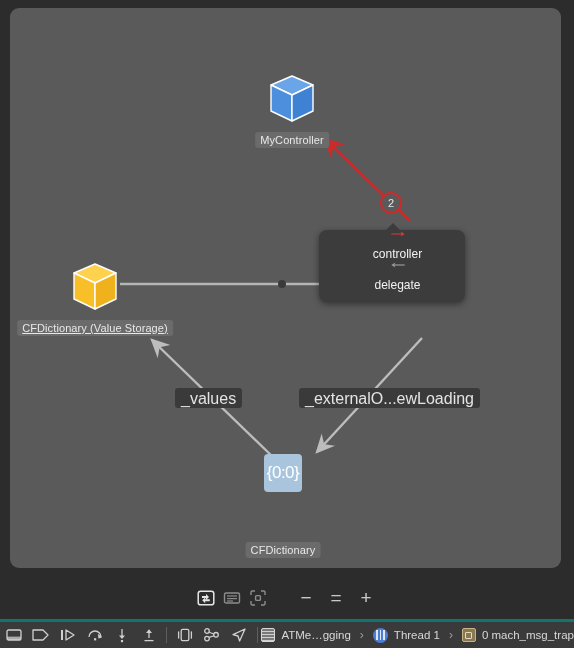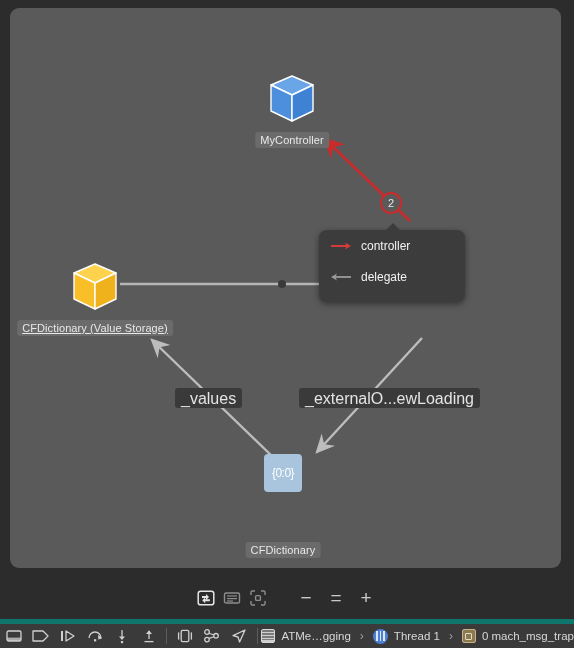--- a/index.html
+++ b/index.html
@@ -47,21 +47,21 @@
   .dash-sq {
     width: 20px; height: 20px; background: #ffffff;
     border: 1.6px dashed #f0b51f; border-radius: 3px;
   }
 
   
   .dict-box {
     width: 38px; height: 38px; border-radius: 4px;
     background: #a9c5dd;
     display:flex; align-items:center; justify-content:center;
-    color: #ffffff; font-size: 12px; letter-spacing:-.5px;
+    color: #ffffff; font-size: 17px; letter-spacing:-.5px;
     font-family: "Liberation Sans", sans-serif;
     text-align: right;
   }
 
   
   .edge-label {
     position:absolute;
     background:#3a3a3a; color:#e4e4e4;
     font-size:16px; padding:2px 6px 0 6px; border-radius:3px;
     white-space:nowrap;
@@ -79,21 +79,21 @@
   .popup-arrow {
     position:absolute; left: 66px; top: -7px;
     width:0;height:0;
     border-left:8px solid transparent;
     border-right:8px solid transparent;
     border-bottom:8px solid #3c3c3c;
   }
   .popup-row {
     display:flex; align-items:center; gap:9px;
     height:31px; padding: 0 0 0 11px;
-    color:#f2f2f2; font-size:12px;
+    color:#f2f2f2; font-size:12px;flex-direction:column;
   }
   .popup-row:first-child { margin-top: 6px; }
   .arrow-glyph { width:22px; height:12px; display:block; }
 
   .badge2 {
     position:absolute; left:370px; top:184px;
     width:22px;height:22px;border-radius:50%;
     background:#5a5a5a; border:2px solid #cc2b2b;
     color:#e6e6e6; font-size:11px;
     display:flex;align-items:center;justify-content:center;
@@ -116,21 +116,21 @@
   .tb-gap { width: 20px; }
   .zoom-btn {
     width:30px;height:24px;display:flex;align-items:center;justify-content:center;
     color:#c9c9c9; font-size:19px; line-height:1;
   }
 
   
   .debugbar {
     position:absolute; left:0; top:619px; width:574px; height:29px;
     background:#3a3a3a;
-    border-top:5px solid #0f766e;
+    border-top:3px solid #0f766e;
     display:flex; align-items:center;
   }
   .db-icon {
     width:32px;height:29px;display:flex;align-items:center;justify-content:center;
     color:#d0d0d0;
   }
   .db-sep { width:1px;height:16px;background:#5e5e5e; margin:0 4px; }
   .crumb {
     display:flex;align-items:center; gap:6px;
     color:#d8d8d8; font-size:11.5px; white-space:nowrap;

